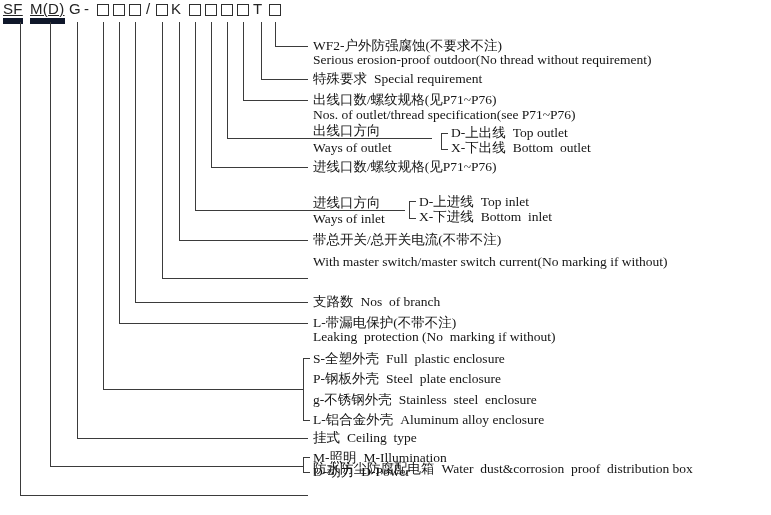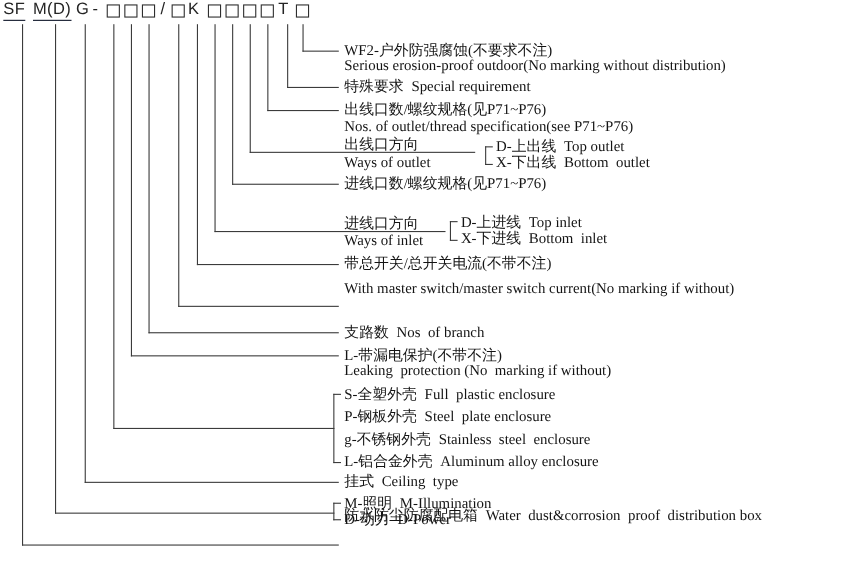--- a/index.html
+++ b/index.html
@@ -1,21 +1,21 @@
 <!DOCTYPE html>
 <html><head>
 <meta charset="utf-8">
 <style>
   html,body{margin:0;padding:0;background:#fff;}
   .stage{position:relative;width:771px;height:515px;background:#fff;overflow:hidden;
          font-family:"Liberation Serif","DejaVu Serif",serif;color:#161616;}
   
   .tok{position:absolute;top:1px;font-family:"Liberation Sans","DejaVu Sans",sans-serif;
        font-size:15px;line-height:16px;color:#242424;letter-spacing:.3px;white-space:pre;}
-  .tok.u{border-bottom:1px solid #0f172a;padding-bottom:1px;}
+  .tok.u{border-bottom:6px solid #0f172a;padding-bottom:1px;text-decoration:underline;}
   .pbox{position:absolute;top:4px;width:10px;height:10px;border:1.6px solid #2e2e2e;background:#fff;}
   
   .conn{position:absolute;border-left:1px solid #3b3b3b;border-bottom:1px solid #3b3b3b;}
   
   .txt{position:absolute;left:313px;font-size:13.5px;line-height:14px;white-space:pre;color:#141414;}
   .txt .en{margin-left:7px;text-align:center;}
   
   .brk{position:absolute;width:6px;border-left:1px solid #3b3b3b;border-top:1px solid #3b3b3b;border-bottom:1px solid #3b3b3b;}
 </style>
 </head>
@@ -51,21 +51,21 @@
   <div class="conn" style="left:179px;top:22px;width:128px;height:218px;"></div>
   <div class="conn" style="left:162px;top:22px;width:145px;height:256px;"></div>
   <div class="conn" style="left:135px;top:22px;width:172px;height:280px;"></div>
   <div class="conn" style="left:119px;top:22px;width:188px;height:301px;"></div>
   <div class="conn" style="left:103px;top:22px;width:200px;height:367px;"></div>
   <div class="conn" style="left:77px;top:22px;width:230px;height:416px;"></div>
   <div class="conn" style="left:50px;top:22px;width:253px;height:444px;"></div>
   <div class="conn" style="left:20px;top:22px;width:287px;height:473px;"></div>
 
   <div class="txt" style="top:39px;">WF2-户外防强腐蚀(不要求不注)</div>
-  <div class="txt" style="top:53px;">Serious erosion-proof outdoor(No marking without distribution)</div>
+  <div class="txt" style="top:53px;">Serious erosion-proof outdoor(No thread without requirement)</div>
 
   <div class="txt" style="top:72px;"><span>特殊要求</span><span class="en">Special requirement</span></div>
 
   <div class="txt" style="top:93px;">出线口数/螺纹规格(见P71~P76)</div>
   <div class="txt" style="top:108px;">Nos. of outlet/thread specification(see P71~P76)</div>
 
   <div class="txt" style="top:124px;">出线口方向</div>
   <div class="txt" style="top:141px;">Ways of outlet</div>
   <div class="brk" style="left:441px;top:133px;height:15px;"></div>
   <div class="txt" style="left:451px;top:126px;"><span>D-上出线</span><span class="en">Top outlet</span></div>

